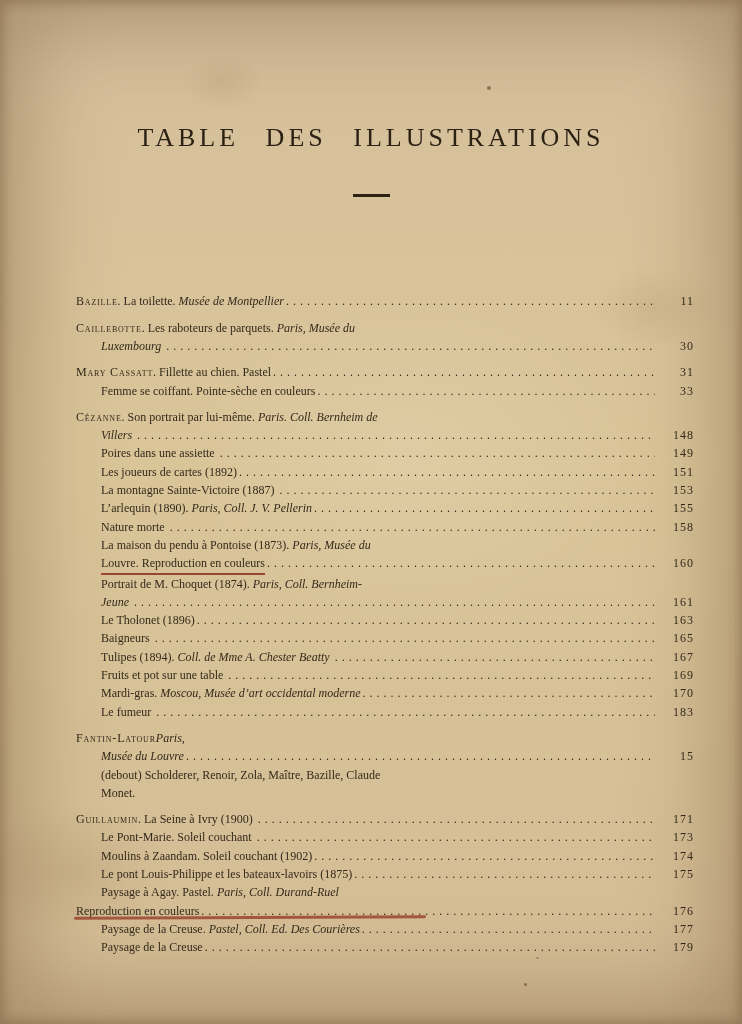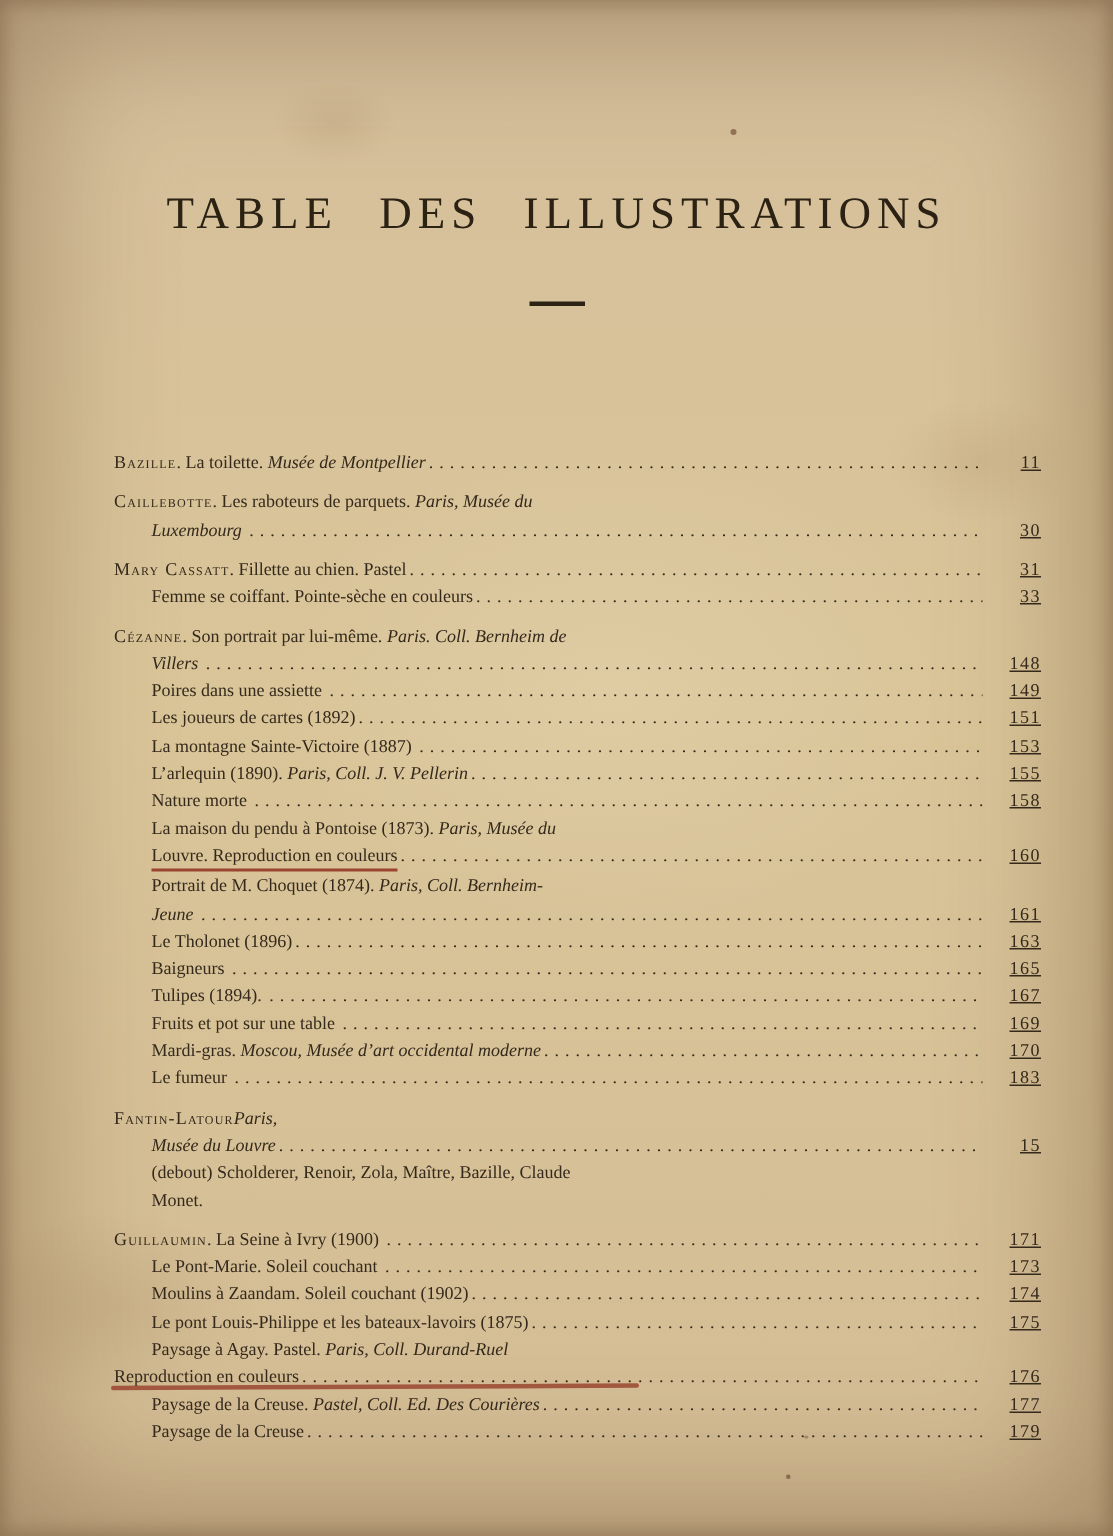--- a/index.html
+++ b/index.html
@@ -29,21 +29,21 @@
       inset 0 0 12px 3px rgba(80,52,24,.30);
   }
   .speck{position:absolute;border-radius:50%;background:rgba(92,52,32,.55);}
   .speck.s1{width:4px;height:4px;left:487px;top:86px;}
   .speck.s2{width:3px;height:3px;left:524px;top:983px;}
   .speck.s3{width:3px;height:2px;left:536px;top:957px;background:rgba(92,52,32,.35);}
 
   .title{
     padding-top:106px;
     text-align:center;
-    font-size:30px;
+    font-size:26px;
     letter-spacing:4px;
     word-spacing:16px;
     color:#2b2214;
     font-weight:normal;
   }
   .divider{
     width:37px;height:3px;
     background:#2b2214;
     margin:41px auto 0 auto;
   }
@@ -71,21 +71,20 @@
     min-width:0;
     overflow:hidden;
     white-space:nowrap;
     letter-spacing:4px;
     margin:0 3px 0 2px;
   }
   .pagenum{
     flex:0 0 36px;
     text-align:right;
     letter-spacing:1px;
-    text-decoration:underline;
   }
   .annot{
     position:absolute;
     left:-2px;bottom:1px;
     height:2.5px;
     background:var(--annot);
     opacity:.85;
     transform:rotate(-0.25deg);
     border-radius:2px;
   }
@@ -197,20 +196,21 @@
           <span class="leader">........................................................................................................................</span>
           <span class="pagenum">163</span>
         </div>
         <div class="line ind">
           <span class="seg">Baigneurs </span>
           <span class="leader">........................................................................................................................</span>
           <span class="pagenum">165</span>
         </div>
         <div class="line ind">
           <span class="seg">Tulipes (1894). </span>
+          <span class="seg i">Coll. de Mme A. Chester Beatty </span>
           <span class="leader">........................................................................................................................</span>
           <span class="pagenum">167</span>
         </div>
         <div class="line ind">
           <span class="seg">Fruits et pot sur une table </span>
           <span class="leader">........................................................................................................................</span>
           <span class="pagenum">169</span>
         </div>
         <div class="line ind">
           <span class="seg">Mardi-gras. </span>

